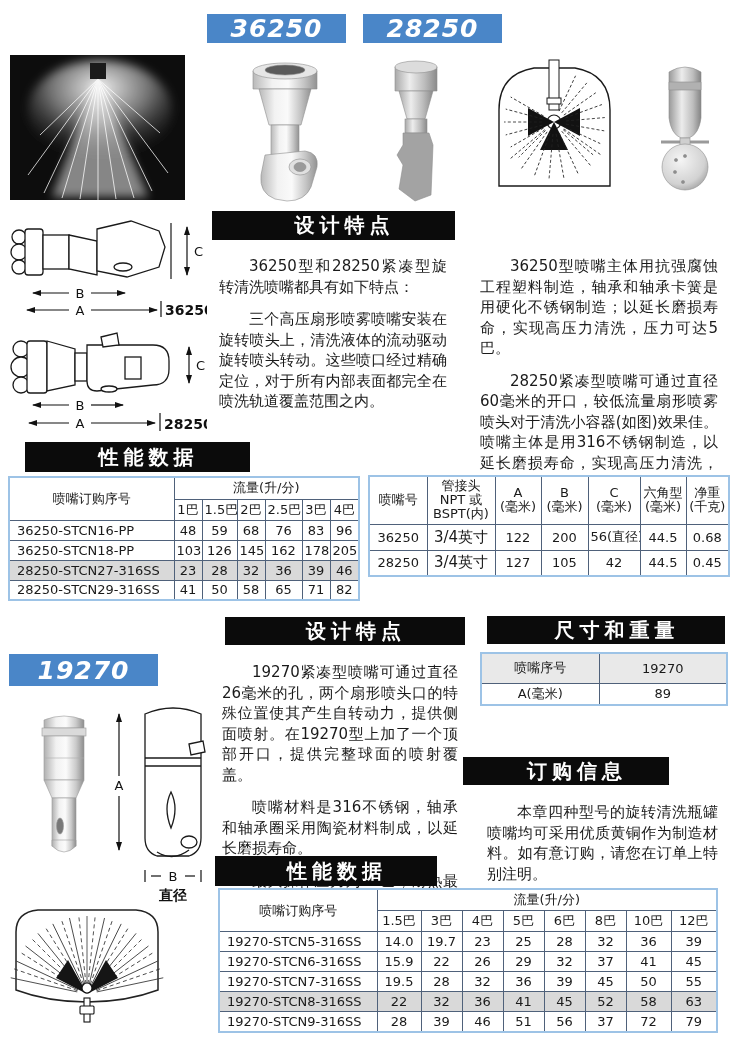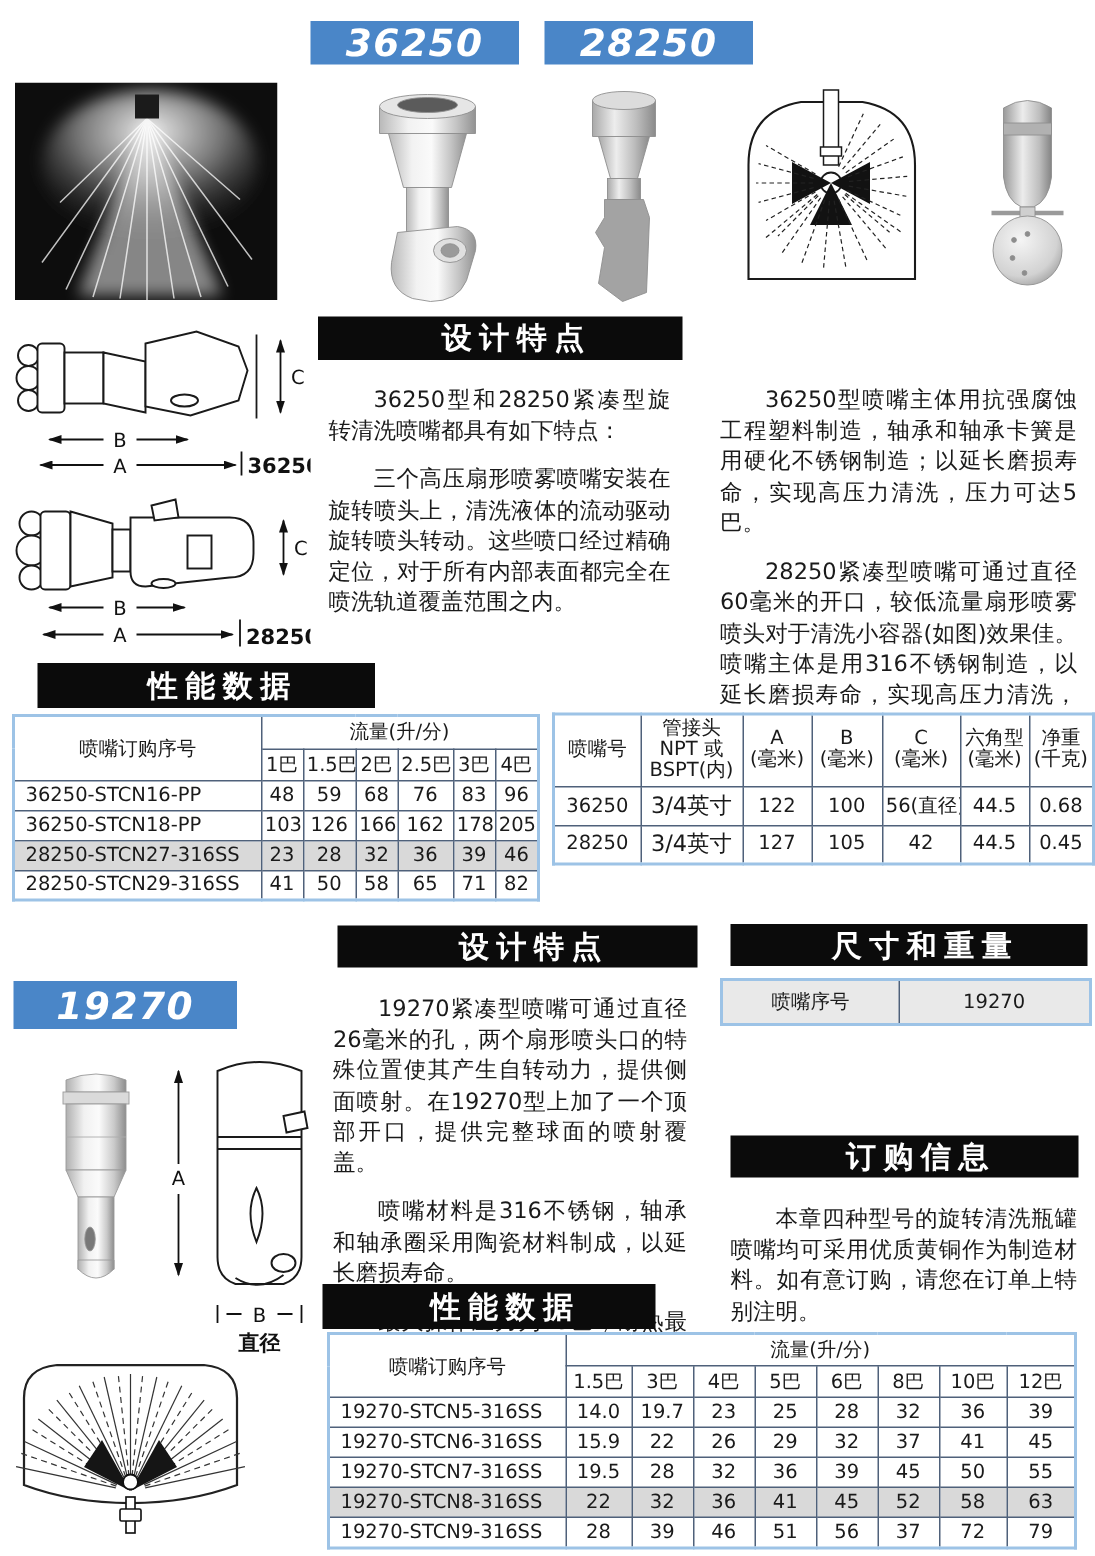--- a/index.html
+++ b/index.html
@@ -280,21 +280,21 @@
       <td>59</td>
       <td>68</td>
       <td>76</td>
       <td>83</td>
       <td>96</td>
     </tr>
     <tr class="dr">
       <td class="ml">36250-STCN18-PP</td>
       <td>103</td>
       <td>126</td>
-      <td>166</td>
+      <td>145</td>
       <td>162</td>
       <td>178</td>
       <td>205</td>
     </tr>
     <tr class="dr shaded">
       <td class="ml">28250-STCN27-316SS</td>
       <td>23</td>
       <td>28</td>
       <td>32</td>
       <td>36</td>
@@ -337,21 +337,21 @@
 (毫米)</td>
       <td class="pre">六角型
 (毫米)</td>
       <td class="pre">净重
 (千克)</td>
     </tr>
     <tr style="height:26px;">
       <td>36250</td>
       <td style="font-size:15px;">3/4英寸</td>
       <td>122</td>
-      <td>100</td>
+      <td>200</td>
       <td>56(直径)</td>
       <td>44.5</td>
       <td>0.68</td>
     </tr>
     <tr style="height:26px;">
       <td>28250</td>
       <td style="font-size:15px;">3/4英寸</td>
       <td>127</td>
       <td>105</td>
       <td>42</td>
@@ -475,24 +475,28 @@
   <table class="t abs" style="left:480px;top:652px;width:246px;">
     <colgroup>
         <col style="width:118px">
         <col style="width:128px">
       </colgroup>
     <tbody>
         <tr class="hdr" style="height:30px;margin-top:28px;">
       <td>喷嘴序号</td>
       <td>19270</td>
     </tr>
+    <tr style="height:22px;">
+      <td>A(毫米)</td>
+      <td>89</td>
+    </tr>
   </tbody>
     </table>
 
-  <div class="abs bar" style="left:487px;top:757px;width:232px;height:28px;">
+  <div class="abs bar" style="left:463px;top:757px;width:206px;height:28px;">
       <span>订购信息</span>
     </div>
 
   <div class="abs txtcol" style="left:475px;top:790px;width:255px;">
     <p>本章四种型号的旋转清洗瓶罐喷嘴均可采用优质黄铜作为制造材料。如有意订购，请您在订单上特别注明。</p>
   </div>
 
   <div class="abs bar" style="left:215px;top:856px;width:222px;height:30px;">
       <span>性能数据</span>
     </div>

